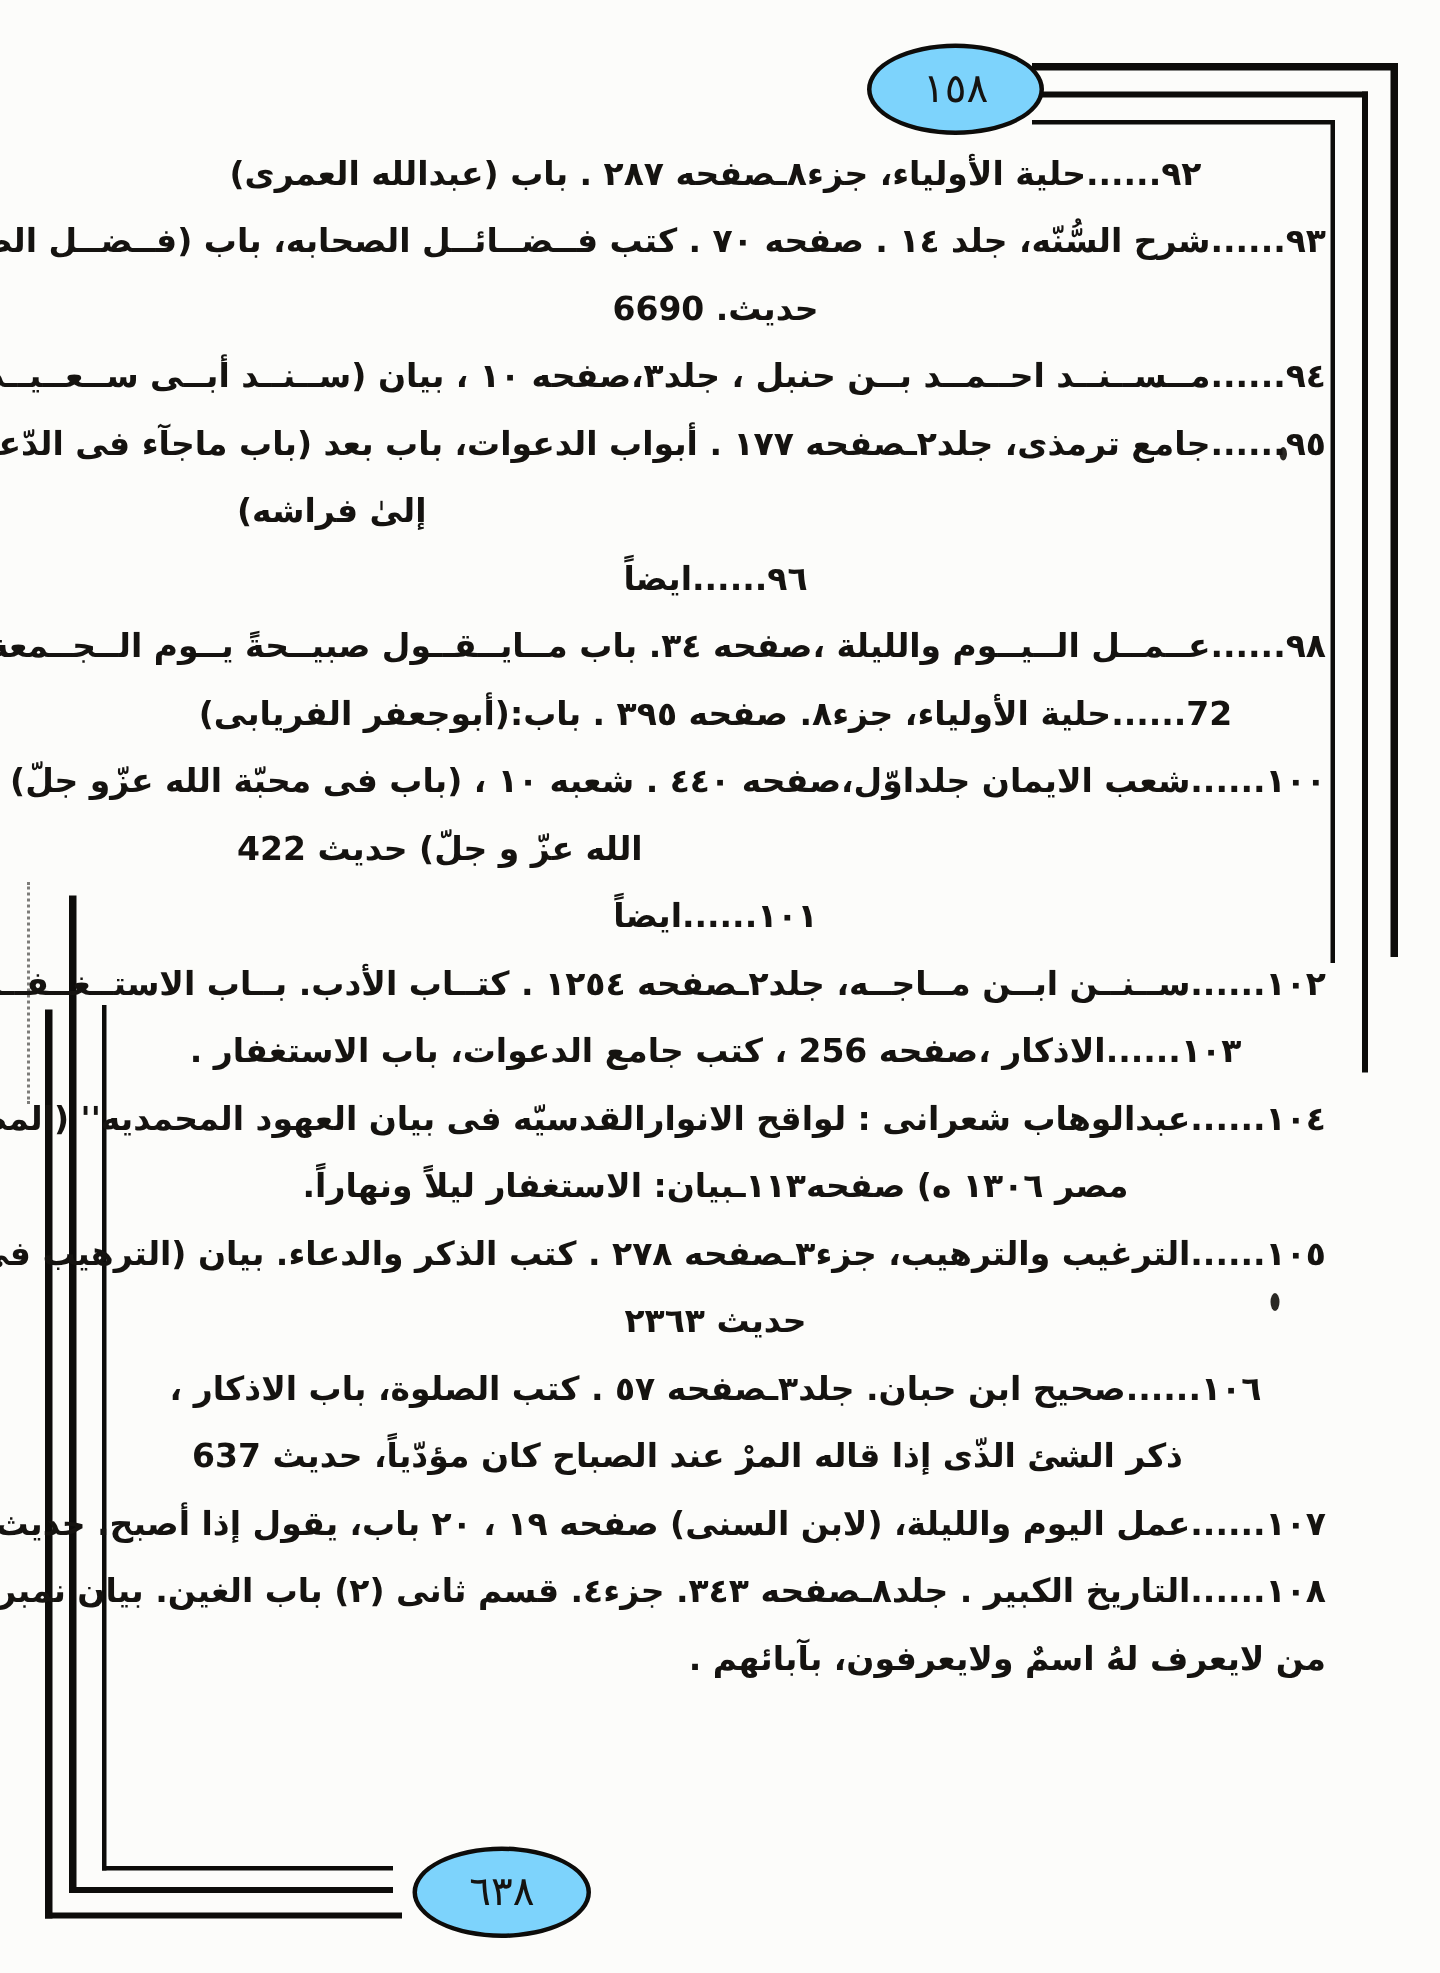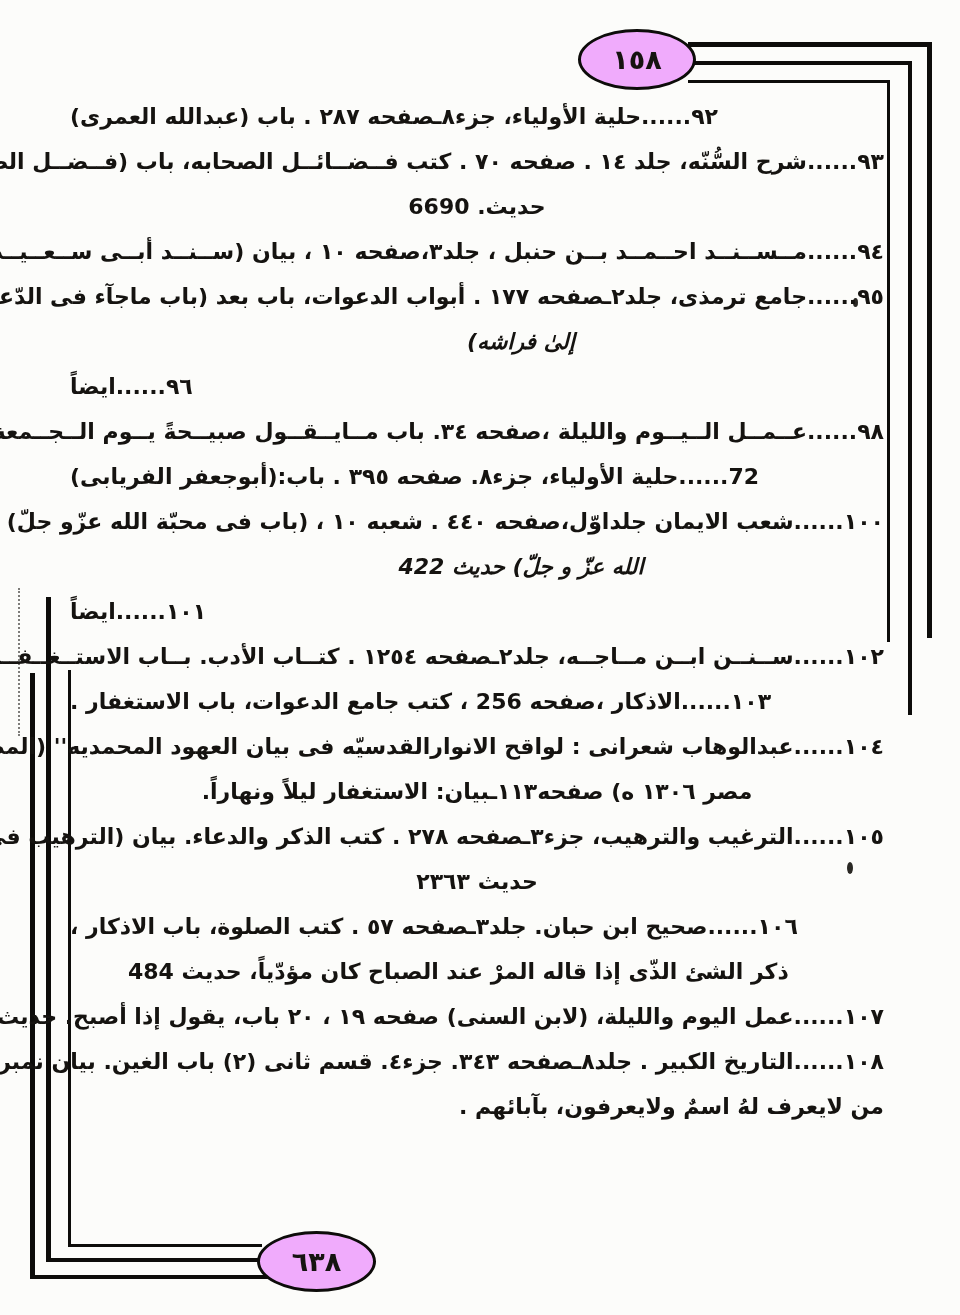--- a/index.html
+++ b/index.html
@@ -8,44 +8,44 @@
     background:#fcfcfa;color:#151310;
     font-family:"DejaVu Sans",sans-serif;
   }
   
   .textblock{
     position:absolute;left:70px;right:76px;top:94px;
   }
   .entry{margin:0;padding:0;}
   .line{
     direction:rtl;unicode-bidi:embed;
-    text-align:left;white-space:nowrap;
+    text-align:center;white-space:nowrap;
     font-size:22px;font-weight:700;line-height:45px;height:45px;
     letter-spacing:0;
   }
   .line.c{text-align:center;}
-  .line.l1{text-align:center;padding-left:88px;font-style:italic;}
+  .line.l1{text-align:left;padding-left:88px;}
   .line.l2{text-align:left;padding-left:58px;}
   .line.l3{text-align:right;padding-left:18px;}
   
   .bar{position:absolute;background:#0d0c0a;}
   .dotline{
     position:absolute;left:18px;top:588px;height:148px;width:0;
     border-left:2px dotted rgba(20,18,15,.55);
   }
   
   .badge{
-    position:absolute;background:#f0abfc;
+    position:absolute;background:#7dd3fc;
     border:3.5px solid #0d0c0a;border-radius:50%;
     display:flex;align-items:center;justify-content:center;
-    font-size:27px;font-weight:700;direction:rtl;
+    font-size:27px;font-weight:400;direction:rtl;
     z-index:3;
   }
   .badge-top{left:578px;top:29px;width:112px;height:55px;}
-  .badge-bottom{left:257px;top:1231px;width:113px;height:55px;}
+  .badge-bottom{left:275px;top:1231px;width:113px;height:55px;}
   .speck{position:absolute;background:#2a2824;border-radius:50%;}
 </style>
 </head>
 <body>
 
 <div class="badge badge-top">
   <span>١٥٨</span>
 </div>
 
 <div class="bar" style="left:688px;top:42px;width:244px;height:5px;"></div>
@@ -110,21 +110,21 @@
     <div class="entry">
       <div class="line">١٠٤......عبدالوهاب شعرانى : لواقح الانوارالقدسيّه فى بيان العهود المحمديه'' (المطبعة الميمنة،</div>
       <div class="line c">مصر ١٣٠٦ ه) صفحه١١٣ـبيان: الاستغفار ليلاً ونهاراً.</div>
     </div>
     <div class="entry">
       <div class="line">١٠٥......الترغيب والترهيب، جزء٣ـصفحه ٢٧٨ . كتب الذكر والدعاء. بيان (الترهيب فى الاستغفار)</div>
       <div class="line c">حديث ٢٣٦٣</div>
     </div>
     <div class="entry">
       <div class="line">١٠٦......صحيح ابن حبان. جلد٣ـصفحه ٥٧ . كتب الصلوة، باب الاذكار ،</div>
-      <div class="line l2">ذكر الشئ الذّى إذا قاله المرْ عند الصباح كان مؤدّياً، حديث 484</div>
+      <div class="line l2">ذكر الشئ الذّى إذا قاله المرْ عند الصباح كان مؤدّياً، حديث 637</div>
     </div>
     <div class="entry">
       <div class="line">١٠٧......عمل اليوم والليلة، (لابن السنى) صفحه ١٩ ، ٢٠ باب، يقول إذا أصبح. حديث ٤١ .</div>
     </div>
     <div class="entry">
       <div class="line">١٠٨......التاريخ الكبير . جلد٨ـصفحه ٣٤٣. جزء٤. قسم ثانى (٢) باب الغين. بيان نمبر ٣٦٣٦ ذكر:</div>
       <div class="line l3">من لايعرف لهُ اسمٌ ولايعرفون، بآبائهم .</div>
     </div>
   </div>
 

